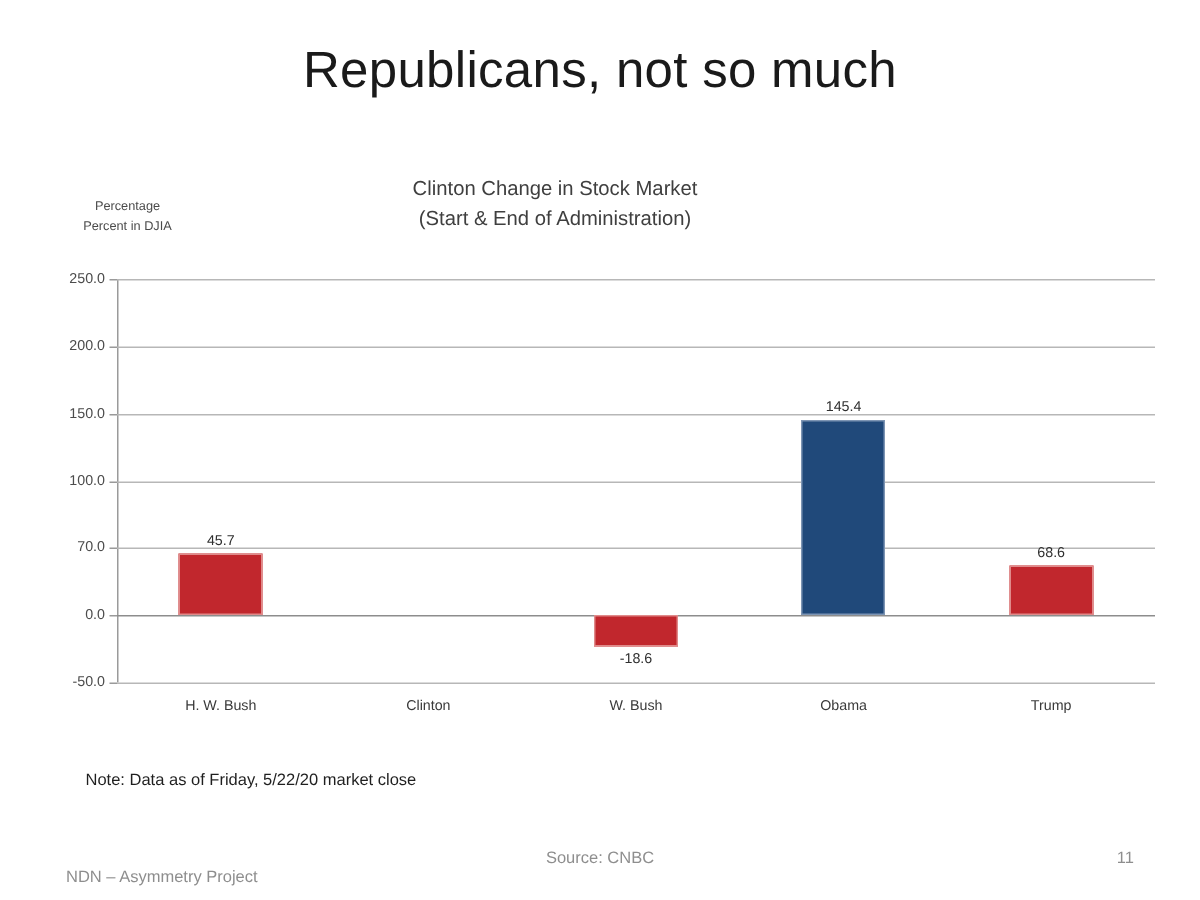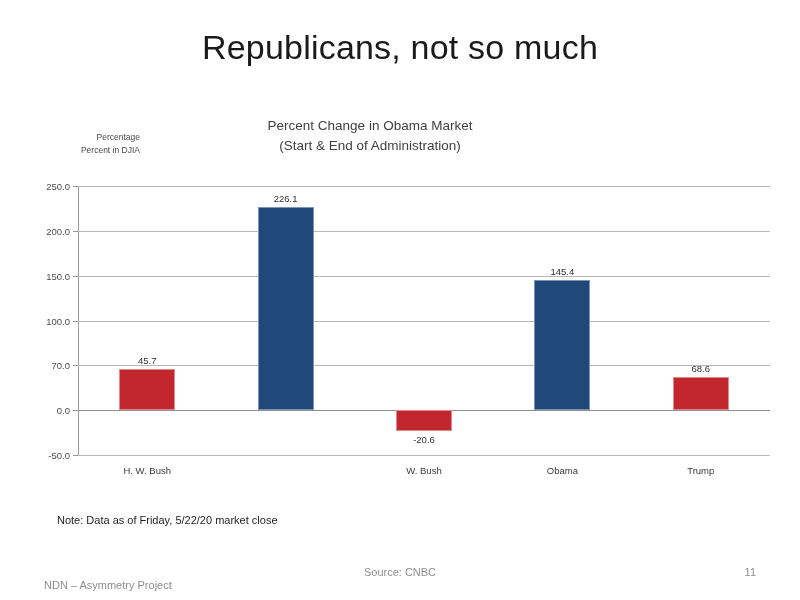--- a/index.html
+++ b/index.html
@@ -43,21 +43,21 @@
     line-height: 1.45;
   }
   #chart-heading div { white-space: pre; }
 
   
   #axis-caption {
     position: absolute;
     top: 131px;
     left: 30px;
     width: 110px;
-    text-align: right;
+    text-align: center;
     font-size: 8.5px;
     color: #4a4a4a;
     line-height: 1.55;
   }
 
   
   #plot-wrap {
     position: absolute;
     left: 78px;
     top: 186px;
@@ -177,21 +177,21 @@
   #footer-left   { position: absolute; left: 44px;  top: 13px; }
   #footer-center { position: absolute; left: 0; top: 0; width: 800px; text-align: center; }
   #footer-right  { position: absolute; right: 44px; top: 0; }
 </style>
 </head>
 <body>
 
 <div id="slide-title">Republicans, not so much</div>
 
 <div id="chart-heading">
-  <div>Percent Change in Obama Market</div>
+  <div>Clinton Change in Stock Market</div>
   <div>(Start &amp; End of Administration)</div>
 </div>
 
 <div id="axis-caption">
   <div>Percentage</div>
   <div>Percent in DJIA</div>
 </div>
 
 <div id="y-labels">
     <div class="ylabel" style="top: 0px;">250.0</div>
@@ -216,41 +216,40 @@
     <div class="gridline" style="top: 179.333px;"></div>
     <div class="tick-mark" style="top: 179.333px;"></div>
     <div class="gridline zero" style="top: 224.167px;"></div>
     <div class="tick-mark" style="top: 224.167px;"></div>
     <div class="gridline" style="top: 269px;"></div>
     <div class="tick-mark" style="top: 269px;"></div>
     <div class="cat-slot" style="left: 0px; width: 138.4px;">
       <div class="bar red" style="top: 183.189px; height: 40.9777px;"></div>
       <div class="val-label" style="top: 169.189px;">45.7</div>
     </div>
-    <div class="cat-slot" style="left: 138.4px; width: 138.4px;">
-      <div class="bar blue" style="top: 21.4303px; height: 202.736px;"></div>
-      <div class="val-label" style="top: 7.43033px;">226.1</div>
-    </div>
     <div class="cat-slot" style="left: 276.8px; width: 138.4px;">
       <div class="bar red" style="top: 224.167px; height: 21.251px;"></div>
-      <div class="val-label" style="top: 248.418px;">-20.6</div>
+      <div class="val-label" style="top: 248.418px;">-18.6</div>
     </div>
     <div class="cat-slot" style="left: 415.2px; width: 138.4px;">
       <div class="bar blue" style="top: 93.7913px; height: 130.375px;"></div>
       <div class="val-label" style="top: 79.7913px;">145.4</div>
     </div>
     <div class="cat-slot" style="left: 553.6px; width: 138.4px;">
       <div class="bar red" style="top: 191.259px; height: 32.9077px;"></div>
       <div class="val-label" style="top: 177.259px;">68.6</div>
     </div>
   </div>
 
 <div id="x-labels">
     <div class="xslot" style="left: 0px; width: 138.4px;">
       <div class="cat-label">H. W. Bush</div>
+    </div>
+    <div class="xslot" style="left: 138.4px; width: 138.4px;">
+      <div class="cat-label">Clinton</div>
     </div>
     <div class="xslot" style="left: 276.8px; width: 138.4px;">
       <div class="cat-label">W. Bush</div>
     </div>
     <div class="xslot" style="left: 415.2px; width: 138.4px;">
       <div class="cat-label">Obama</div>
     </div>
     <div class="xslot" style="left: 553.6px; width: 138.4px;">
       <div class="cat-label">Trump</div>
     </div>

